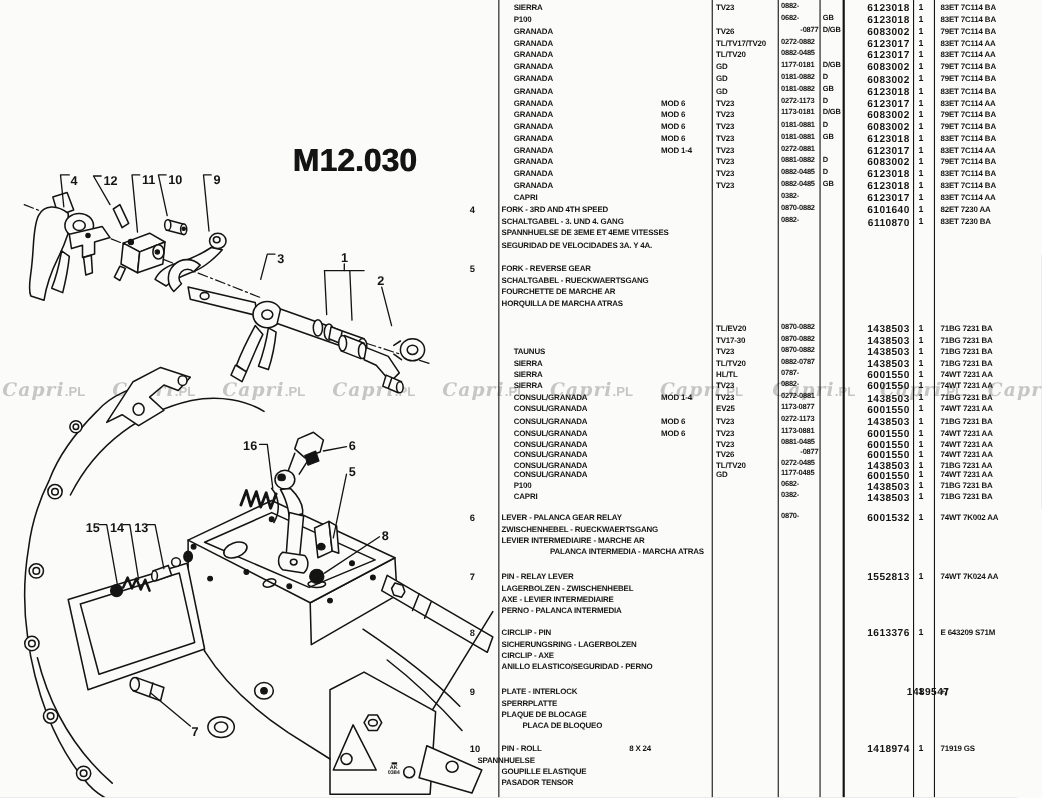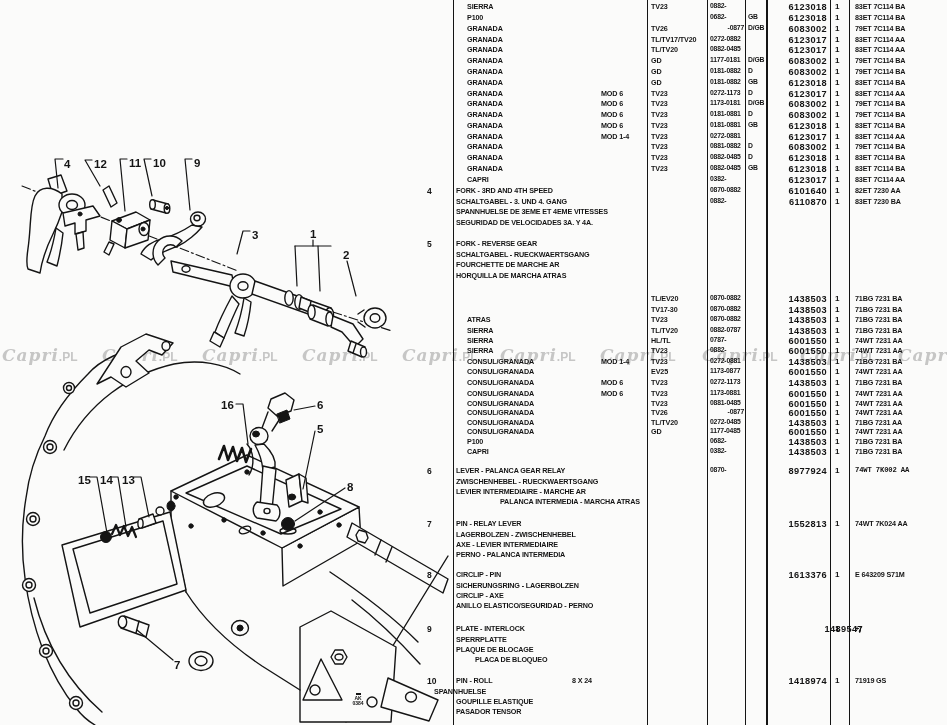--- a/index.html
+++ b/index.html
@@ -271,20 +271,21 @@
         <text x="78" y="484" class="co">15</text>
         <polyline points="112,477 118,477 126,527" class="lead"></polyline>
         <text x="100" y="484" class="co">14</text>
         <polyline points="134,477 141,477 149,517" class="lead"></polyline>
         <text x="122" y="484" class="co">13</text>
         <polyline points="173,660 137,630" class="lead"></polyline>
         <text x="174" y="669" class="co">7</text>
       </g>
   </svg>
 
+  <div id="figure-title">M12.030</div>
 
   <div id="table">
     <div class="vline" style="left:453px"></div>
     <div class="vline" style="left:647px"></div>
     <div class="vline" style="left:707px"></div>
     <div class="vline" style="left:745px"></div>
     <div class="vline" style="left:766px;width:2px"></div>
     <div class="vline" style="left:830px"></div>
     <div class="vline" style="left:849px"></div>
   <div class="cell desc" style="left: 467px; top: 3px;">SIERRA</div>
@@ -425,21 +426,21 @@
       <div class="cell eng" style="left: 651px; top: 295px;">TL/EV20</div>
       <div class="cell date" style="left: 710px; top: 295px; text-align: left;">0870-0882</div>
       <div class="cell part" style="left: 770px; top: 295px;">1438503</div>
       <div class="cell qty" style="left: 835px; top: 295px;">1</div>
       <div class="cell fin" style="left: 855px; top: 295px;">71BG 7231 BA</div>
       <div class="cell eng" style="left: 651px; top: 306px;">TV17-30</div>
       <div class="cell date" style="left: 710px; top: 306px; text-align: left;">0870-0882</div>
       <div class="cell part" style="left: 770px; top: 306px;">1438503</div>
       <div class="cell qty" style="left: 835px; top: 306px;">1</div>
       <div class="cell fin" style="left: 855px; top: 306px;">71BG 7231 BA</div>
-      <div class="cell desc" style="left: 467px; top: 316px;">ATRAS</div>
+      <div class="cell desc" style="left: 467px; top: 316px;">TAUNUS</div>
       <div class="cell eng" style="left: 651px; top: 316px;">TV23</div>
       <div class="cell date" style="left: 710px; top: 316px; text-align: left;">0870-0882</div>
       <div class="cell part" style="left: 770px; top: 316px;">1438503</div>
       <div class="cell qty" style="left: 835px; top: 316px;">1</div>
       <div class="cell fin" style="left: 855px; top: 316px;">71BG 7231 BA</div>
       <div class="cell desc" style="left: 467px; top: 327px;">SIERRA</div>
       <div class="cell eng" style="left: 651px; top: 327px;">TL/TV20</div>
       <div class="cell date" style="left: 710px; top: 327px; text-align: left;">0882-0787</div>
       <div class="cell part" style="left: 770px; top: 327px;">1438503</div>
       <div class="cell qty" style="left: 835px; top: 327px;">1</div>
@@ -513,23 +514,23 @@
       <div class="cell qty" style="left: 835px; top: 438px;">1</div>
       <div class="cell fin" style="left: 855px; top: 438px;">71BG 7231 BA</div>
       <div class="cell desc" style="left: 467px; top: 448px;">CAPRI</div>
       <div class="cell date" style="left: 710px; top: 448px; text-align: left;">0382-</div>
       <div class="cell part" style="left: 770px; top: 448px;">1438503</div>
       <div class="cell qty" style="left: 835px; top: 448px;">1</div>
       <div class="cell fin" style="left: 855px; top: 448px;">71BG 7231 BA</div>
       <div class="cell num" style="left: 427px; top: 467px;">6</div>
       <div class="cell desc" style="left: 456px; top: 467px;">LEVER - PALANCA GEAR RELAY</div>
       <div class="cell date" style="left: 710px; top: 467px; text-align: left;">0870-</div>
-      <div class="cell part" style="left: 770px; top: 467px;">8977924</div>
+      <div class="cell part" style="left: 770px; top: 467px;">6001532</div>
       <div class="cell qty" style="left: 835px; top: 467px;">1</div>
-      <div class="cell fin" style="left: 855px; top: 467px; font-family: Liberation Mono, monospace;">74WT 7K002 AA</div>
+      <div class="cell fin" style="left: 855px; top: 467px;">74WT 7K002 AA</div>
       <div class="cell desc" style="left: 456px; top: 478px;">ZWISCHENHEBEL - RUECKWAERTSGANG</div>
       <div class="cell desc" style="left: 456px; top: 488px;">LEVIER INTERMEDIAIRE - MARCHE AR</div>
       <div class="cell desc" style="left: 456px; top: 498px; padding-left: 44px;">PALANCA INTERMEDIA - MARCHA ATRAS</div>
       <div class="cell num" style="left: 427px; top: 520px;">7</div>
       <div class="cell desc" style="left: 456px; top: 520px;">PIN - RELAY LEVER</div>
       <div class="cell part" style="left: 770px; top: 520px;">1552813</div>
       <div class="cell qty" style="left: 835px; top: 520px;">1</div>
       <div class="cell fin" style="left: 855px; top: 520px;">74WT 7K024 AA</div>
       <div class="cell desc" style="left: 456px; top: 531px;">LAGERBOLZEN - ZWISCHENHEBEL</div>
       <div class="cell desc" style="left: 456px; top: 541px;">AXE - LEVIER INTERMEDIAIRE</div>

